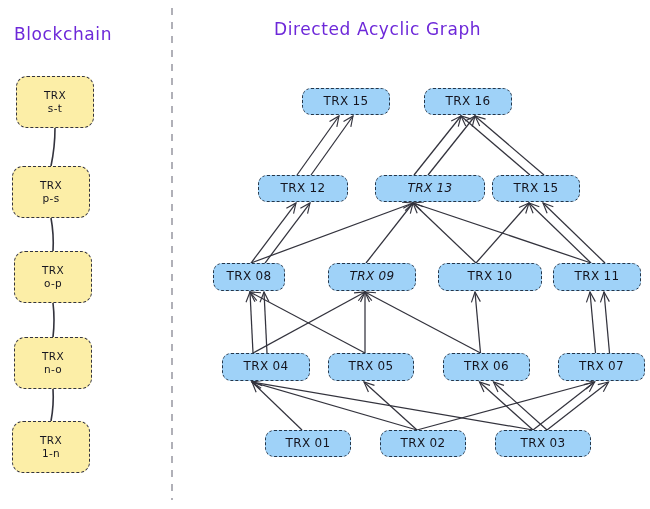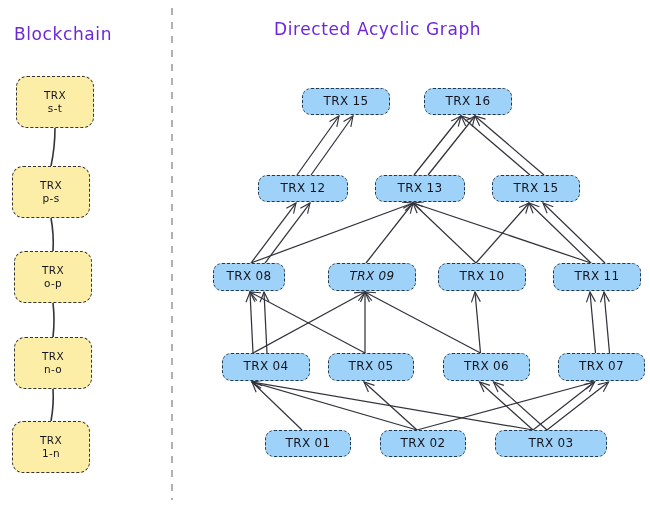--- a/index.html
+++ b/index.html
@@ -191,33 +191,33 @@
     </div>
     <div class="node dag" style="left: 302px; top: 88px; width: 88px; height: 27px;">
       <span>TRX 15</span>
     </div>
     <div class="node dag" style="left: 424px; top: 88px; width: 88px; height: 27px;">
       <span>TRX 16</span>
     </div>
     <div class="node dag" style="left: 258px; top: 175px; width: 90px; height: 27px;">
       <span>TRX 12</span>
     </div>
-    <div class="node dag" style="left: 375px; top: 175px; width: 90px; height: 27px;">
+    <div class="node dag" style="left: 375px; top: 175px; width: 110px; height: 27px; font-style: italic;">
       <span>TRX 13</span>
     </div>
     <div class="node dag" style="left: 492px; top: 175px; width: 88px; height: 27px;">
       <span>TRX 15</span>
     </div>
     <div class="node dag" style="left: 213px; top: 263px; width: 72px; height: 28px;">
       <span>TRX 08</span>
     </div>
     <div class="node dag" style="left: 328px; top: 263px; width: 88px; height: 28px; font-style: italic;">
       <span>TRX 09</span>
     </div>
-    <div class="node dag" style="left: 438px; top: 263px; width: 88px; height: 28px;">
+    <div class="node dag" style="left: 438px; top: 263px; width: 104px; height: 28px;">
       <span>TRX 10</span>
     </div>
     <div class="node dag" style="left: 553px; top: 263px; width: 88px; height: 28px;">
       <span>TRX 11</span>
     </div>
     <div class="node dag" style="left: 222px; top: 353px; width: 88px; height: 28px;">
       <span>TRX 04</span>
     </div>
     <div class="node dag" style="left: 328px; top: 353px; width: 86px; height: 28px;">
       <span>TRX 05</span>
@@ -227,16 +227,16 @@
     </div>
     <div class="node dag" style="left: 558px; top: 353px; width: 87px; height: 28px;">
       <span>TRX 07</span>
     </div>
     <div class="node dag" style="left: 265px; top: 430px; width: 86px; height: 27px;">
       <span>TRX 01</span>
     </div>
     <div class="node dag" style="left: 380px; top: 430px; width: 86px; height: 27px;">
       <span>TRX 02</span>
     </div>
-    <div class="node dag" style="left: 495px; top: 430px; width: 112px; height: 27px;">
+    <div class="node dag" style="left: 495px; top: 430px; width: 96px; height: 27px;">
       <span>TRX 03</span>
     </div>
   </div>
 
 </body></html>

